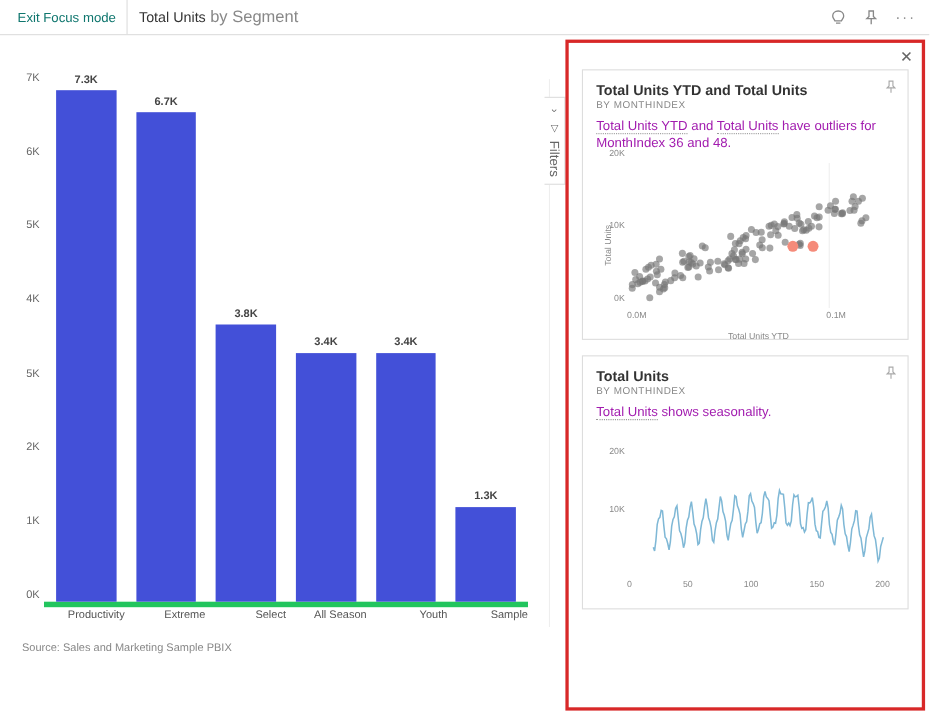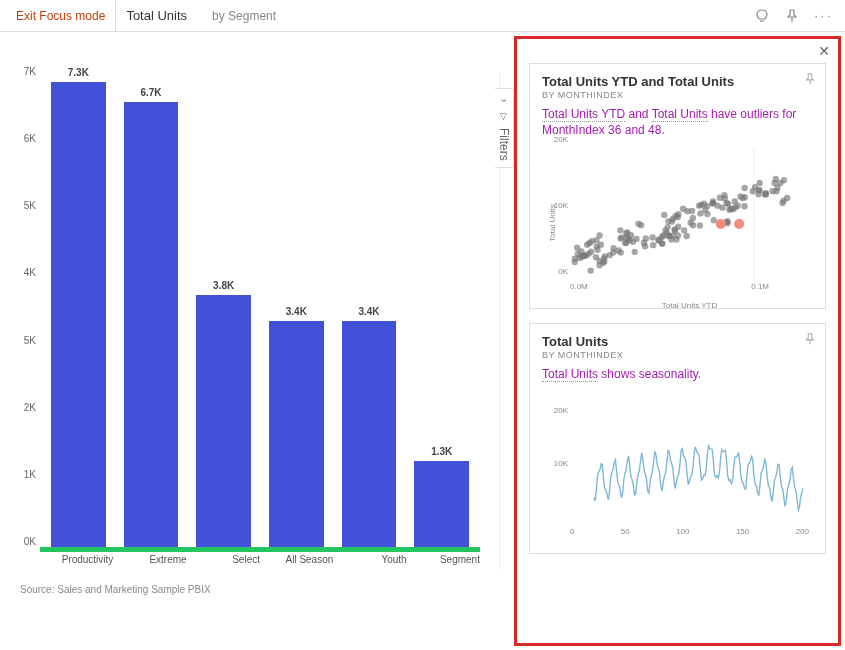--- a/index.html
+++ b/index.html
@@ -16,38 +16,38 @@
       height: 32px;
       border-bottom: 1px solid #ddd;
       display: flex;
       align-items: center;
       padding: 0 6px;
       gap: 0;
     }
     .exit-btn {
       padding: 4px 10px;
       font-size: 12px;
-      color: #c2410c;
+      color: #0f766e;
       border-right: 1px solid #ddd;
       cursor: pointer;
       height: 100%;
       display: flex;
       align-items: center;
     }
     .title-area {
       padding-left: 10px;
       font-size: 13px;
       color: #333;
       display: flex;
       gap: 4px;
       align-items: baseline;
       flex: 1;
     }
     .title-main { font-weight: 400; }
-    .title-sub { color: #888; font-size: 12px; margin-left: 21px; }
+    .title-sub { color: #888; font-size: 15px; }
     .header-icons {
       display: flex;
       gap: 14px;
       padding-right: 6px;
       color: #888;
     }
     .header-icons span { cursor: pointer; }
     .main {
       display: flex;
       height: calc(100% - 32px);
@@ -349,21 +349,21 @@
               <div class="val">1.3K</div>
             </div>
           </div>
         </div>
       <div class="x-labels" id="xlabels">
           <span>Productivity</span>
           <span>Extreme</span>
           <span>Select</span>
           <span>All Season</span>
           <span>Youth</span>
-          <span>Segment</span>
+          <span>Sample</span>
         </div>
     </div>
 
     <div class="source">Source: Sales and Marketing Sample PBIX</div>
   </div>
 
   <div class="insights-panel">
     <div class="close-x">✕</div>
 
     <div class="insight-card">

